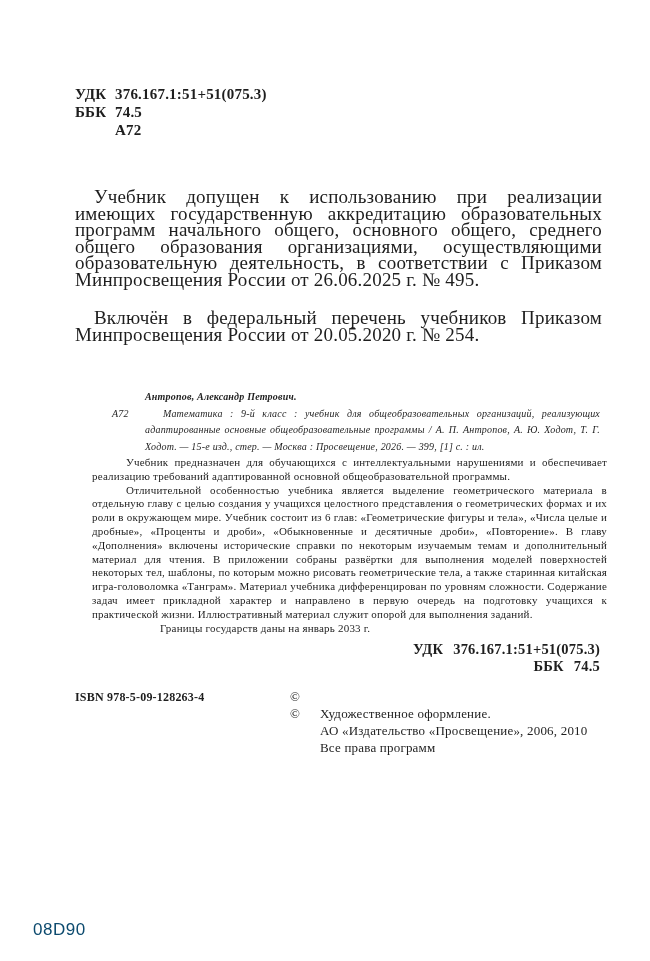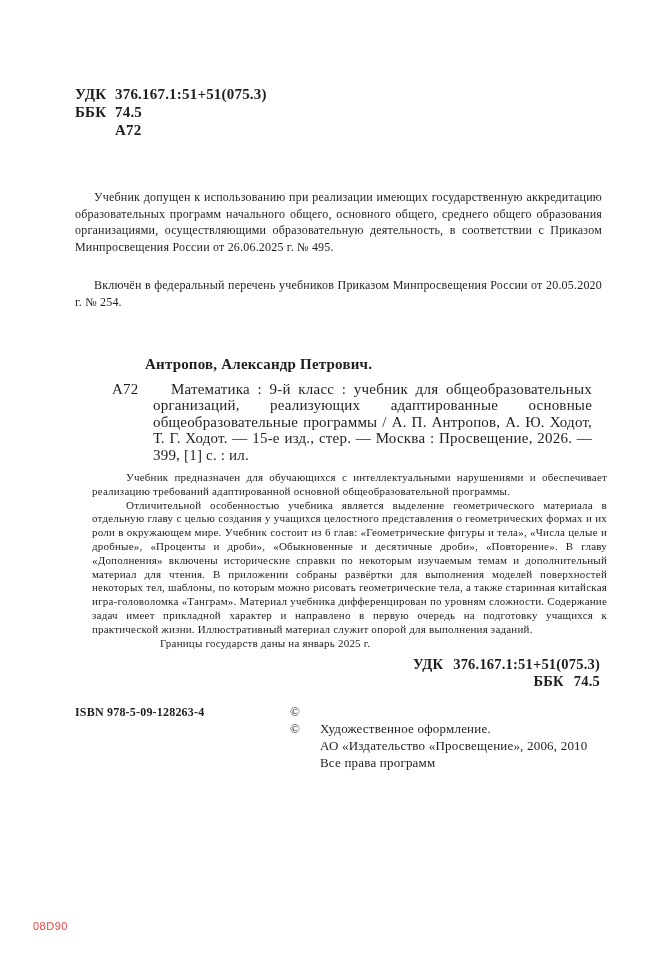--- a/index.html
+++ b/index.html
@@ -27,46 +27,47 @@
   }
   .top-codes .code-row { white-space: nowrap; }
   .top-codes .code-label {
     display: inline-block;
     width: 40px;
   }
 
   
   .body-par {
     margin: 0 48px 0 75px;
-    font-size: 12px;
+    font-size: 19px;
     line-height: 16.5px;
     text-align: justify;
     text-indent: 19px;
   }
   .approval { margin-top: 50px; }
   .federal  { margin-top: 22px; }
 
   
   .bib {
     margin: 46px 50px 0 145px;
-    font-size: 15px;
+    font-size: 10px;
     line-height: 16.5px;
+    font-style: italic;
   }
   .bib-author {
     margin: 0;
     font-weight: bold;
   }
   .bib-entry { position: relative; }
   .bib-code {
     position: absolute;
     left: -33px;
     top: 0;
   }
   .bib-desc {
-    margin: 8px;
+    margin: 0;
     text-align: justify;
     text-indent: 18px;
   }
   .bib-isbn {
     margin: 0;
     text-indent: 20px;
   }
 
   
   .annotation {
@@ -114,22 +115,22 @@
     flex: 0 0 30px;
   }
   .cr-text { white-space: nowrap; }
 
   
   .print-code {
     position: absolute;
     left: 33px;
     top: 920px;
     font-family: "Liberation Sans", "DejaVu Sans", sans-serif;
-    font-size: 11px;
-    color: #ef4444;
+    font-size: 17px;
+    color: #0c4a6e;
     letter-spacing: 0.5px;
   }
 </style>
 </head>
 <body>
 
 <div class="page">
 
   <div class="top-codes">
     <div class="code-row">
@@ -151,21 +152,21 @@
     <p class="bib-author">Антропов, Александр Петрович.</p>
     <div class="bib-entry">
       <span class="bib-code">А72</span>
       <p class="bib-desc">Математика : 9-й класс : учебник для общеобразовательных организаций, реализующих адаптированные основные общеобразовательные программы / А. П. Антропов, А. Ю. Ходот, Т. Г. Ходот. — 15-е изд., стер. — Москва : Просвещение, 2026. — 399, [1] с. : ил.</p>
     </div>
   </div>
 
   <div class="annotation">
     <p>Учебник предназначен для обучающихся с интеллектуальными нарушениями и обеспечивает реализацию требований адаптированной основной общеобразовательной программы.</p>
     <p>Отличительной особенностью учебника является выделение геометрического материала в отдельную главу с целью создания у учащихся целостного представления о геометрических формах и их роли в окружающем мире. Учебник состоит из 6 глав: «Геометрические фигуры и тела», «Числа целые и дробные», «Проценты и дроби», «Обыкновенные и десятичные дроби», «Повторение». В главу «Дополнения» включены исторические справки по некоторым изучаемым темам и дополнительный материал для чтения. В приложении собраны развёртки для выполнения моделей поверхностей некоторых тел, шаблоны, по которым можно рисовать геометрические тела, а также старинная китайская игра-головоломка «Танграм». Материал учебника дифференцирован по уровням сложности. Содержание задач имеет прикладной характер и направлено в первую очередь на подготовку учащихся к практической жизни. Иллюстративный материал служит опорой для выполнения заданий.</p>
-    <p class="borders-note">Границы государств даны на январь 2025 г.</p>
+    <p class="borders-note">Границы государств даны на январь 2033 г.</p>
   </div>
 
   <div class="bottom-codes">
     <div>
       <span class="bc-label">УДК</span><span>376.167.1:51+51(075.3)</span>
     </div>
     <div>
       <span class="bc-label">ББК</span><span>74.5</span>
     </div>
   </div>

